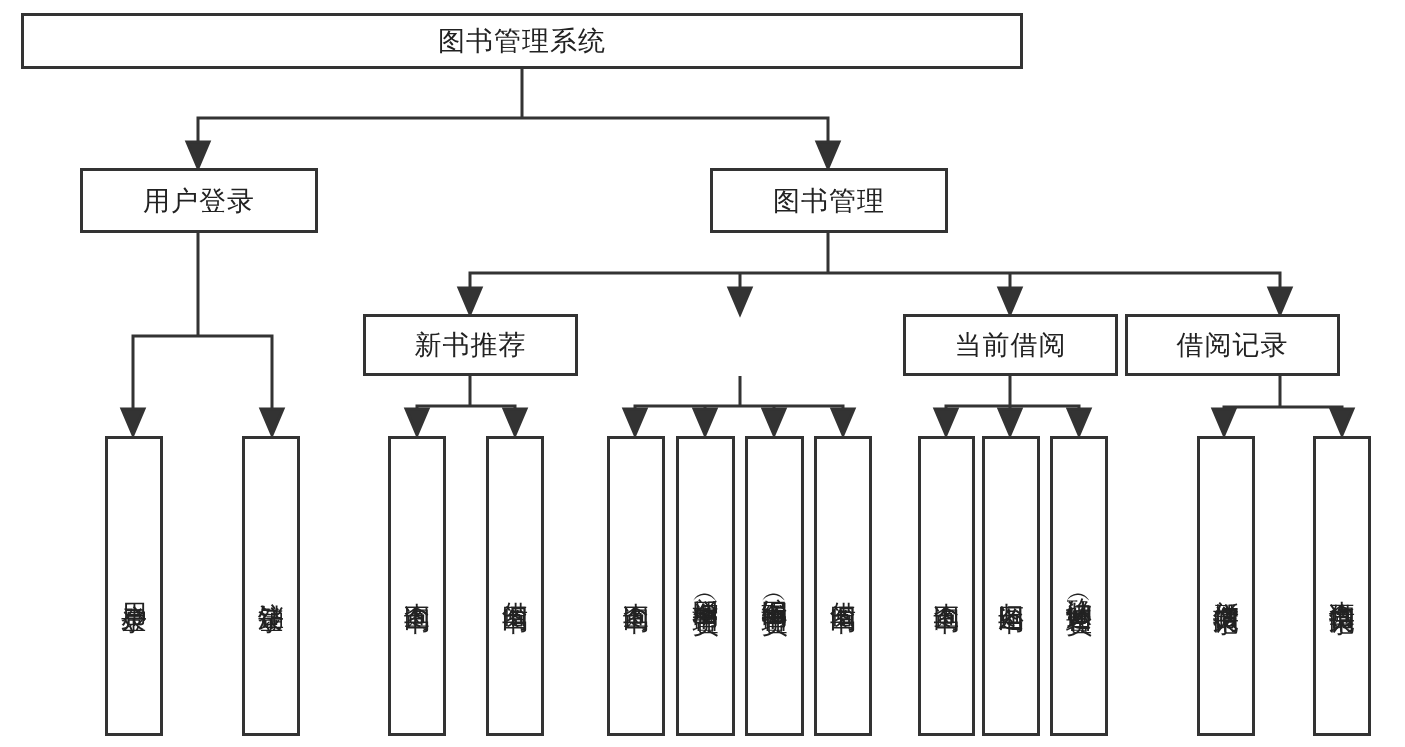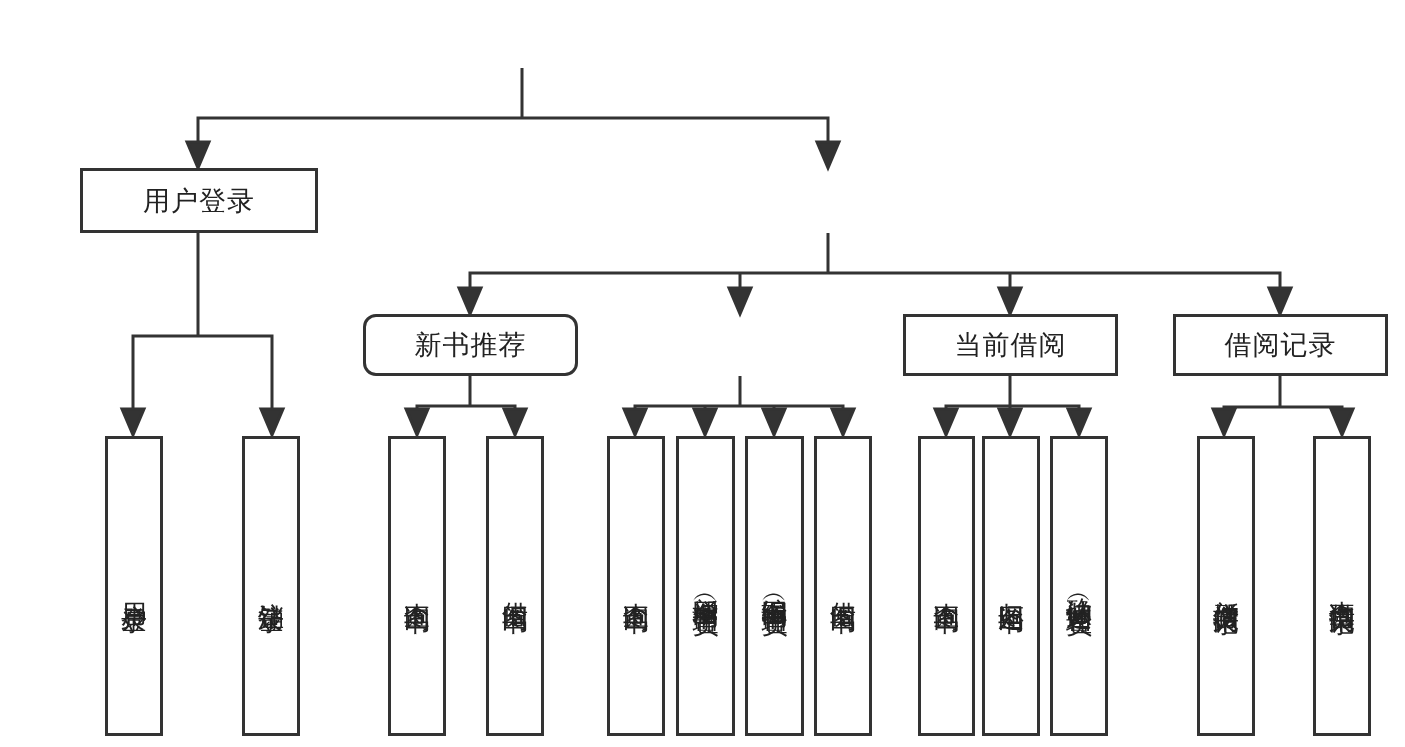--- a/index.html
+++ b/index.html
@@ -19,24 +19,24 @@
     writing-mode:vertical-rl;text-orientation:mixed;
     font-size:26px;line-height:1.12;letter-spacing:2px;
   }
   
   #n-root{left:21px;top:13px;width:1002px;height:56px;}
   
   #n-user-login{left:80px;top:168px;width:238px;height:65px;}
   #n-book-mgmt{left:710px;top:168px;width:238px;height:65px;}
   
   .l3{top:314px;width:215px;height:62px;}
-  #n-new-recommend{left:363px;border-radius:13px;}
+  #n-new-recommend{left:363px;}
   #n-book-borrow{left:633px;}
   #n-current-borrow{left:903px;}
-  #n-borrow-records{left:1173px;}
+  #n-borrow-records{left:1125px;}
   
   #lf-user-1{left:105px;width:58px;}
   #lf-user-2{left:242px;width:58px;}
   #lf-rec-1{left:388px;width:58px;}
   #lf-rec-2{left:486px;width:58px;}
   #lf-bor-1{left:607px;width:58px;}
   #lf-bor-2{left:676px;width:59px;}
   #lf-bor-3{left:745px;width:59px;}
   #lf-bor-4{left:814px;width:58px;}
   #lf-cur-1{left:918px;width:57px;}
@@ -99,23 +99,29 @@
       </g>
 
       <g>
         <path fill="none" d="M1280 376 V408.5 M1222.5 407 H1343.5 M1224 407 V412 M1342 407 V412"></path>
         <polygon points="1213,409 1235,409 1224,435"></polygon>
         <polygon points="1331,409 1353,409 1342,435"></polygon>
       </g>
     </g>
   </svg>
 
+  <div class="box" id="n-root">
+    <span class="h-label">图书管理系统</span>
+  </div>
 
   <div class="box" id="n-user-login">
     <span class="h-label">用户登录</span>
+  </div>
+  <div class="box" id="n-book-mgmt">
+    <span class="h-label">图书管理</span>
   </div>
 
   <div class="box l3" id="n-new-recommend">
     <span class="h-label">新书推荐</span>
   </div>
   <div class="box l3" id="n-current-borrow">
     <span class="h-label">当前借阅</span>
   </div>
   <div class="box l3" id="n-borrow-records">
     <span class="h-label">借阅记录</span>

